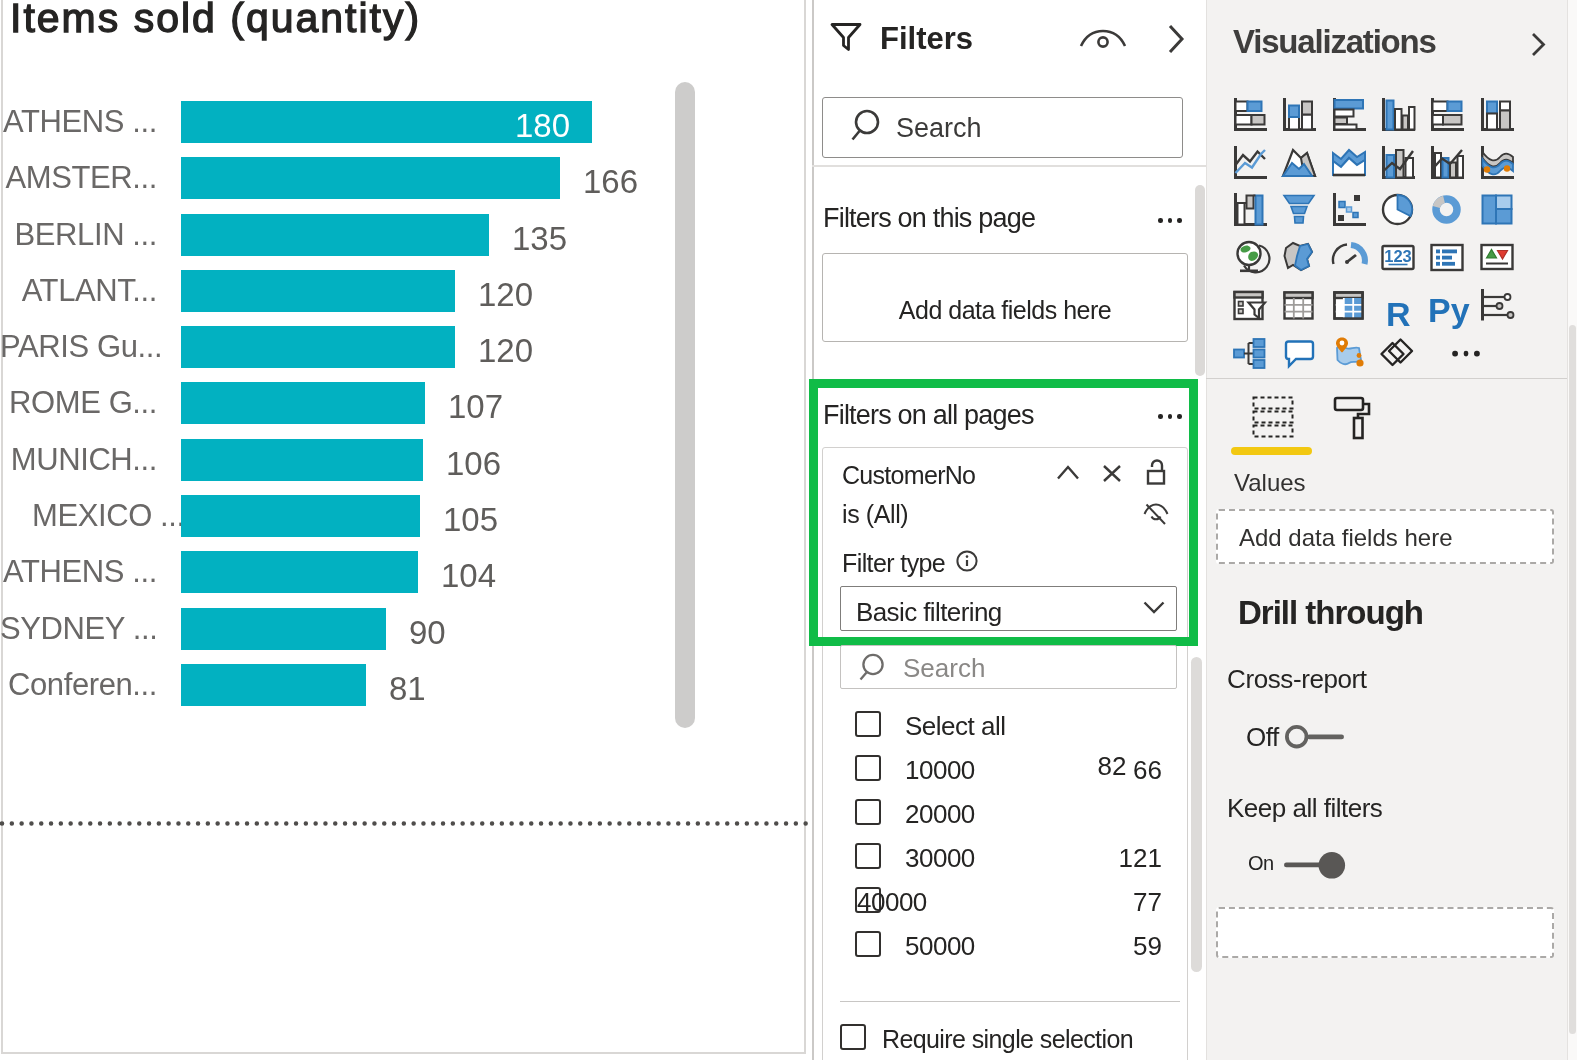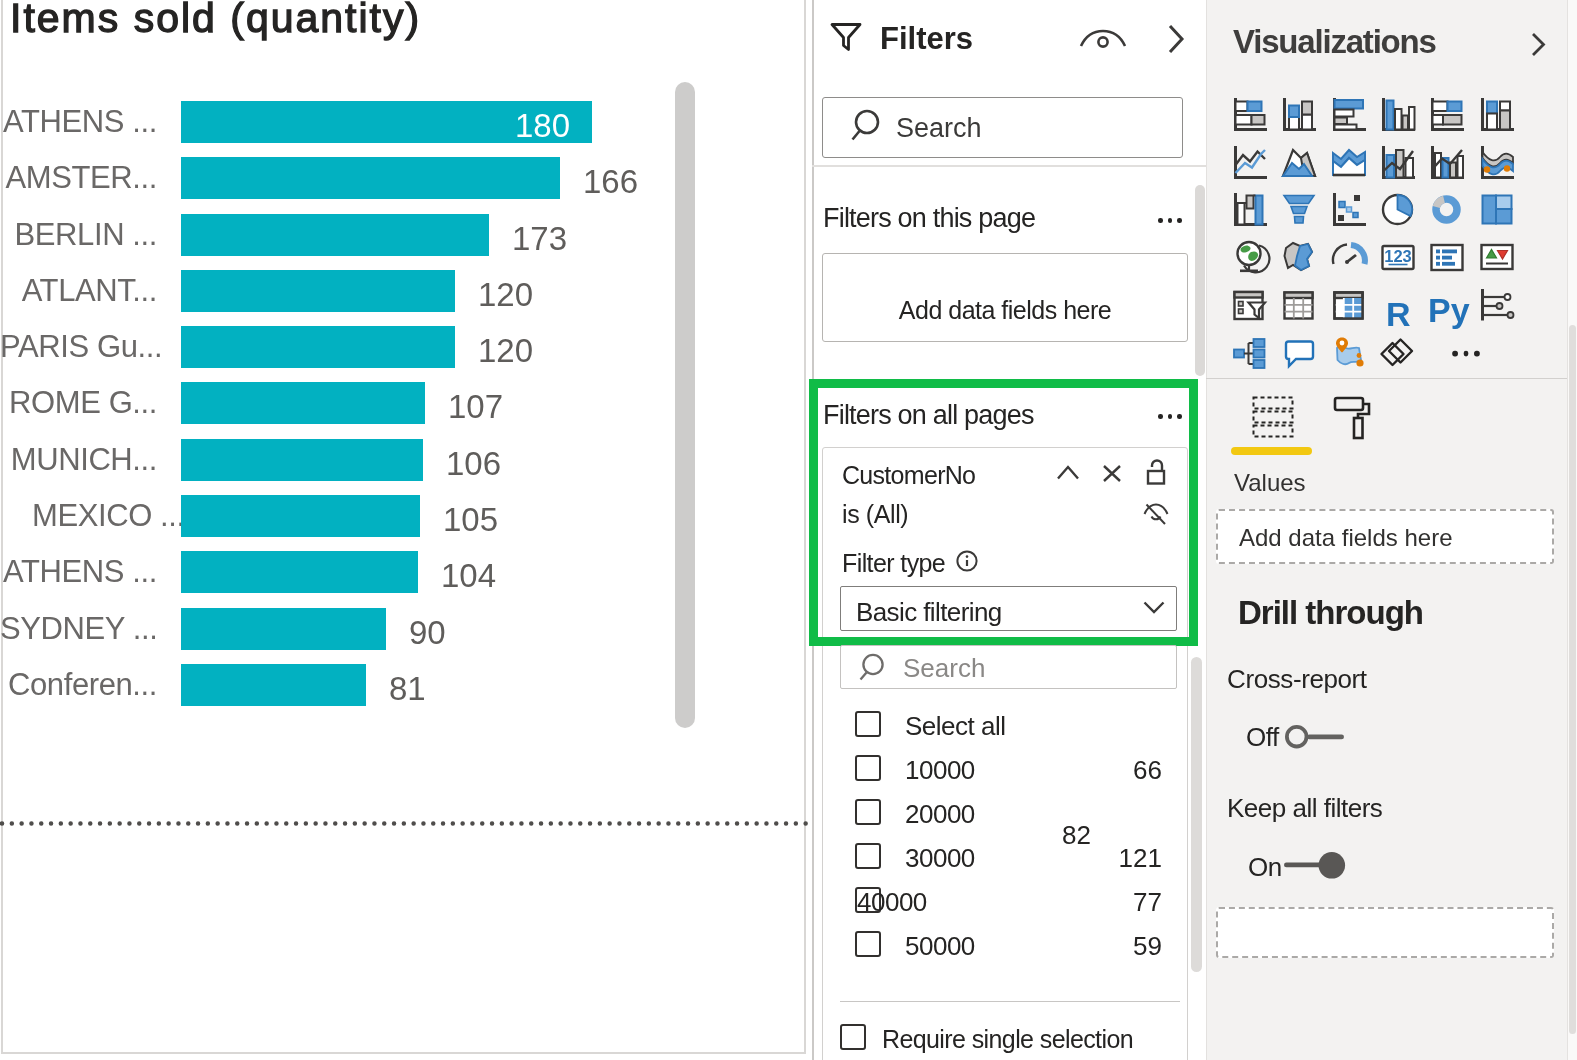--- a/index.html
+++ b/index.html
@@ -26,21 +26,21 @@
   <div class="abs" id="title" style="left:10px; top:-5px; font-size:41px; color:#252423; font-weight:normal; -webkit-text-stroke:1.3px #252423; letter-spacing:2px; white-space:nowrap;">Items sold (quantity)</div>
 
   <div class="cat" style="top:101px;">ATHENS ...</div>
   <div class="bar" style="top:101px; width:411px;"></div>
   <div class="val" style="top:105px; left:500px; width:70px; text-align:right; color:#fff;">180</div>
   <div class="cat" style="top:157px;">AMSTER...</div>
   <div class="bar" style="top:157px; width:379px;"></div>
   <div class="val" style="top:161px; left:583px;">166</div>
   <div class="cat" style="top:214px;">BERLIN ...</div>
   <div class="bar" style="top:214px; width:308px;"></div>
-  <div class="val" style="top:218px; left:512px;">173</div>
+  <div class="val" style="top:218px; left:512px;">135</div>
   <div class="cat" style="top:270px;">ATLANT...</div>
   <div class="bar" style="top:270px; width:274px;"></div>
   <div class="val" style="top:274px; left:478px;">120</div>
   <div class="cat" style="top:326px;">PARIS Gu...</div>
   <div class="bar" style="top:326px; width:274px;"></div>
   <div class="val" style="top:330px; left:478px;">120</div>
   <div class="cat" style="top:382px;">ROME G...</div>
   <div class="bar" style="top:382px; width:244px;"></div>
   <div class="val" style="top:386px; left:448px;text-align:right;">107</div>
   <div class="cat" style="top:439px;">MUNICH...</div>
@@ -148,21 +148,21 @@
   </svg>
   <div class="ftxt" style="left:903px; top:653px; font-size:26px; color:#8A8886;">Search</div>
 
   <div class="cbx" style="left:855px; top:711px;"></div>
   <div class="ftxt" style="left:905px; top:711px; font-size:26px; letter-spacing:-0.5px;">Select all</div>
   <div class="cbx" style="left:855px; top:755px;"></div>
   <div class="ftxt" style="left:905px; top:755px; font-size:26px; letter-spacing:-0.5px;">10000</div>
   <div class="ftxt" style="left:1062px; top:755px; width:100px; text-align:right; font-size:26px;">66</div>
   <div class="cbx" style="left:855px; top:799px;"></div>
   <div class="ftxt" style="left:905px; top:799px; font-size:26px; letter-spacing:-0.5px;">20000</div>
-  <div class="ftxt" style="left:1062px; top:820px; width:100px; text-align:left; font-size:26px;">82</div>
+  <div class="ftxt" style="left:1062px; top:751px; width:100px; text-align:center; font-size:26px;">82</div>
   <div class="cbx" style="left:855px; top:843px;"></div>
   <div class="ftxt" style="left:905px; top:843px; font-size:26px; letter-spacing:-0.5px;">30000</div>
   <div class="ftxt" style="left:1062px; top:843px; width:100px; text-align:right; font-size:26px;">121</div>
   <div class="cbx" style="left:855px; top:887px;"></div>
   <div class="ftxt" style="left:857px; top:887px; font-size:26px; letter-spacing:-0.5px;">40000</div>
   <div class="ftxt" style="left:1062px; top:887px; width:100px; text-align:right; font-size:26px;">77</div>
   <div class="cbx" style="left:855px; top:931px;"></div>
   <div class="ftxt" style="left:905px; top:931px; font-size:26px; letter-spacing:-0.5px;">50000</div>
   <div class="ftxt" style="left:1062px; top:931px; width:100px; text-align:right; font-size:26px;">59</div>
 
@@ -405,21 +405,21 @@
   <div class="abs" style="left:1216px; top:509px; width:338px; height:55px; border:2px dashed #ABA9A7; border-radius:3px; background:#fff;"></div>
   <div class="ftxt" style="left:1239px; top:524px; font-size:24px; color:#323130;">Add data fields here</div>
   <div class="ftxt" style="left:1238px; top:594px; font-size:33px; letter-spacing:-1px; font-weight:bold;">Drill through</div>
   <div class="ftxt" style="left:1227px; top:664px; font-size:26px; letter-spacing:-0.4px;">Cross-report</div>
   <div class="ftxt" style="left:1246px; top:722px; font-size:26px; letter-spacing:-0.5px;">Off</div>
   <svg style="left:1285px; top:725px;" width="62" height="25" viewBox="0 0 62 25">
     <circle cx="11.7" cy="11.7" r="9.8" fill="none" stroke="#636260" stroke-width="3.8"></circle>
     <rect x="22" y="9.5" width="37" height="4.8" rx="2.4" fill="#636260"></rect>
   </svg>
   <div class="ftxt" style="left:1227px; top:793px; font-size:26px; letter-spacing:-0.5px;">Keep all filters</div>
-  <div class="ftxt" style="left:1248px; top:852px; font-size:26px; letter-spacing:-0.5px;">On</div>
+  <div class="ftxt" style="left:1248px; top:852px; font-size:20px; letter-spacing:-0.5px;">On</div>
   <svg style="left:1284px; top:852px;" width="62" height="27" viewBox="0 0 62 27">
     <rect x="0" y="10.5" width="40" height="4.8" rx="2.4" fill="#595755"></rect>
     <circle cx="47.8" cy="13.3" r="13.3" fill="#595755"></circle>
   </svg>
   <div class="abs" style="left:1216px; top:907px; width:338px; height:51px; border:2px dashed #ABA9A7; border-radius:3px; background:#fff;"></div>
 
   <div class="abs" style="left:1567px; top:0; width:10px; height:1060px; background:#FAF9F8; border-left:1px solid #E4E2E0;"></div>
   <div class="abs" style="left:1568.5px; top:325px; width:7px; height:709px; background:#E0DEDC; border-radius:3.5px;"></div>
 
 </div>

